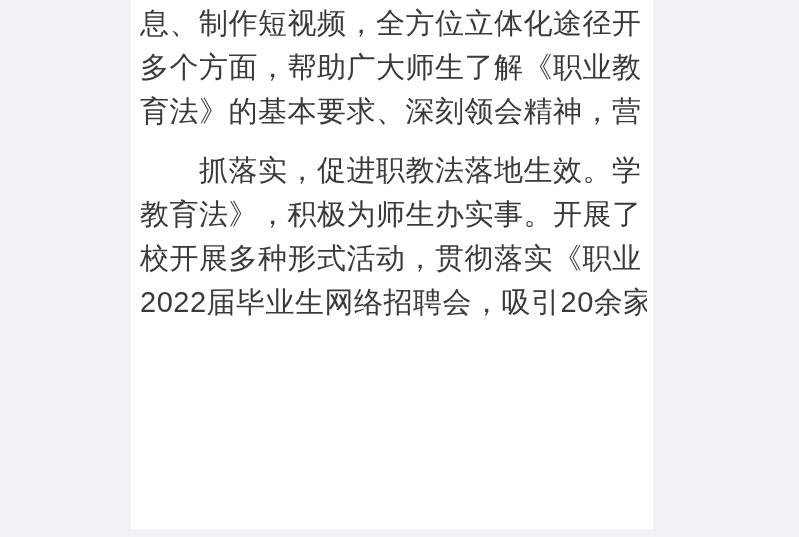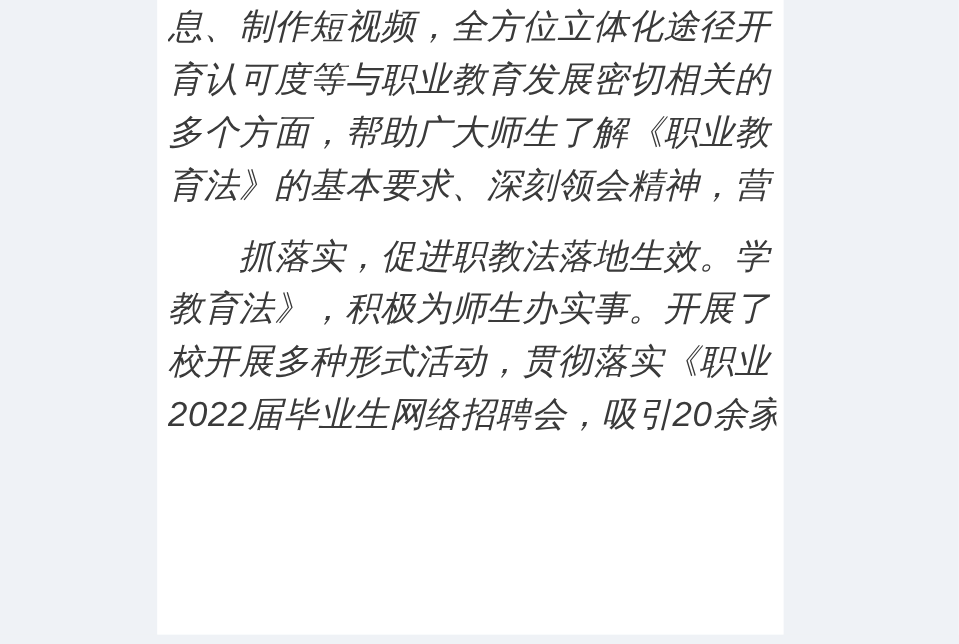--- a/index.html
+++ b/index.html
@@ -31,39 +31,37 @@
     letter-spacing: 0.5px;
     font-weight: 400;
   }
   .paragraph + .paragraph {
     margin-top: 15px;
   }
   .text-line {
     height: 44px;
     white-space: nowrap;
     overflow: hidden;
-    font-style: italic;
   }
   .bottom-strip {
     position: absolute;
     left: 0;
     top: 529px;
     width: 799px;
     height: 8px;
     background: #eff2f6;
   }
 </style>
 </head>
 <body>
 
 <div class="content-panel">
   <div class="article">
     <div class="paragraph">
         <div class="text-line">息、制作短视频，全方位立体化途径开</div>
-        <div class="text-line">育认可度等与职业教育发展密切相关的</div>
         <div class="text-line">多个方面，帮助广大师生了解《职业教</div>
         <div class="text-line">育法》的基本要求、深刻领会精神，营</div>
       </div>
     <div class="paragraph">
         <div class="text-line">　　抓落实，促进职教法落地生效。学</div>
         <div class="text-line">教育法》，积极为师生办实事。开展了</div>
         <div class="text-line">校开展多种形式活动，贯彻落实《职业</div>
         <div class="text-line">2022届毕业生网络招聘会，吸引20余家</div>
       </div>
   </div>

